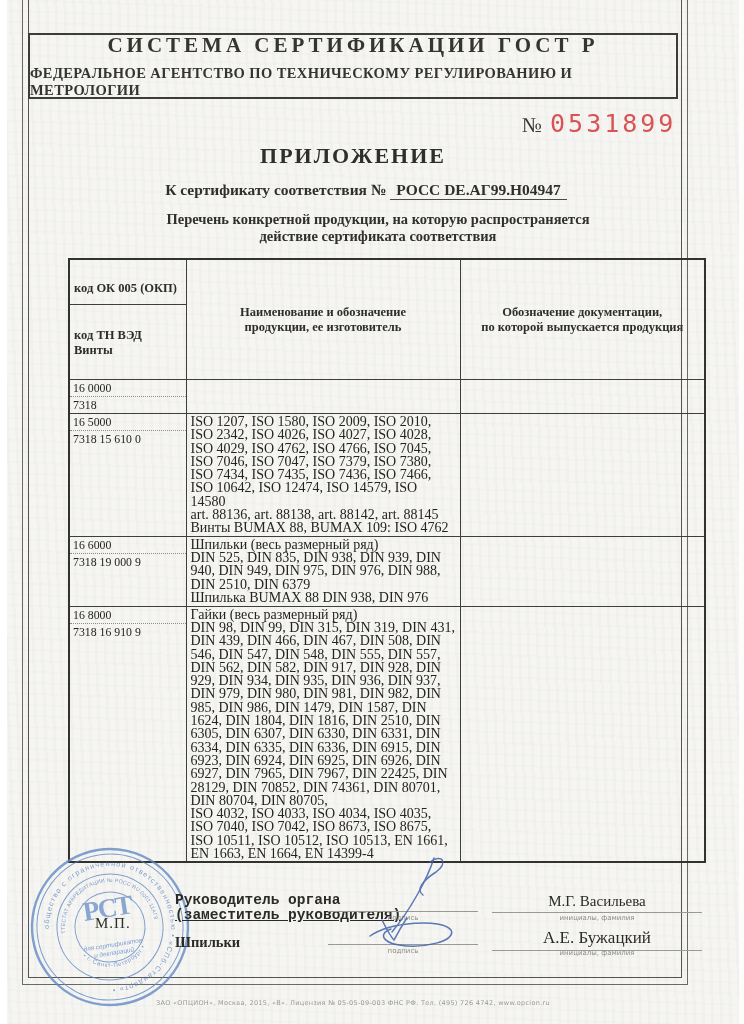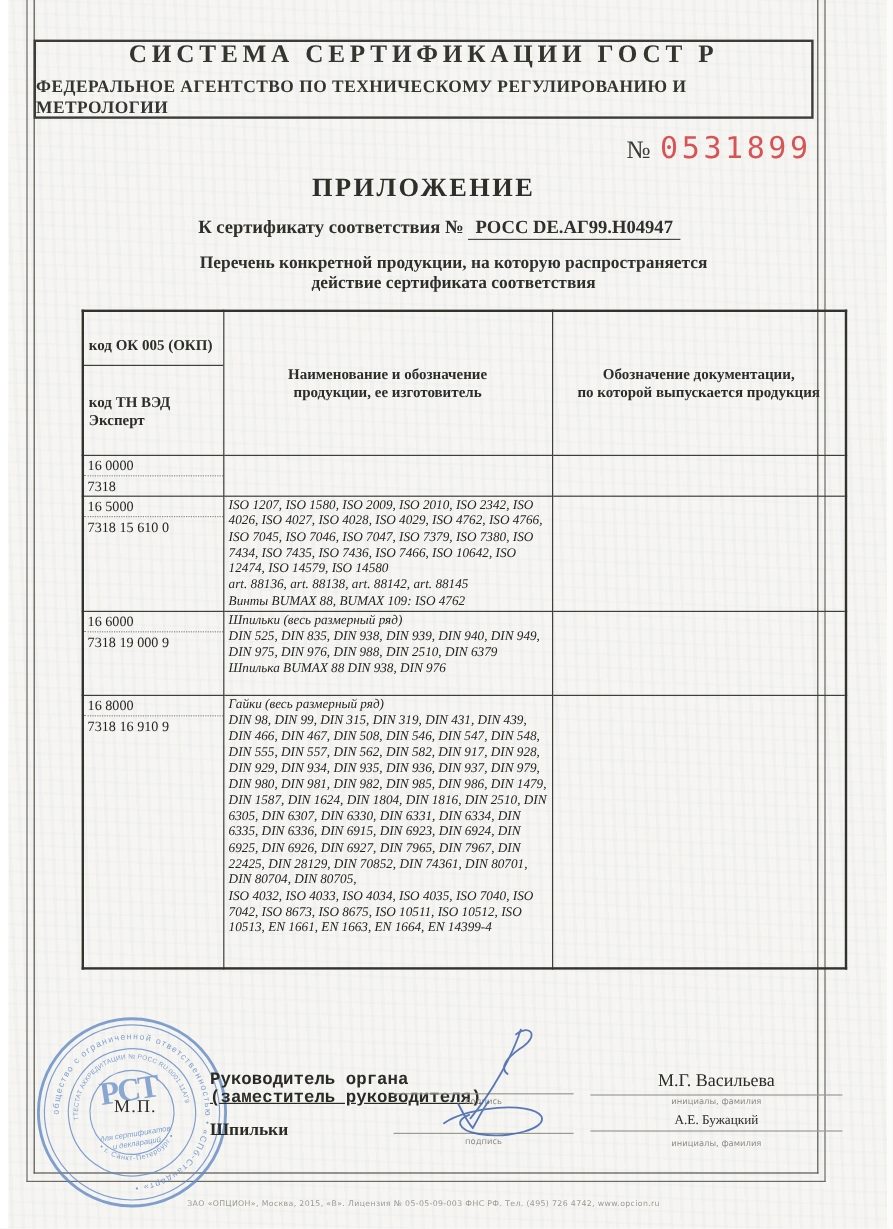--- a/index.html
+++ b/index.html
@@ -37,35 +37,35 @@
   table.products col.c1{width:117px;} table.products col.c2{width:274px;} table.products col.c3{width:245px;}
   table.products, table.products td, table.products th{border:1px solid #3f3f39;}
   table.products{border:2px solid #33332e;margin-left:28px;}
   th.hdr{height:57px;padding:0;vertical-align:middle;font-weight:600;font-size:12.5px;
          color:#2e2e29;text-align:center;white-space:pre-line;border-bottom:2px solid #33332e;}
   th.hdr .th-split-top{border-bottom:1px solid #3f3f39;padding:6px 4px 8px 4px;text-align:left;}
   th.hdr .th-split-bottom{padding:8px 4px 6px 4px;text-align:left;}
   td.codes{vertical-align:top;padding:0;font-size:11.8px;line-height:14px;color:#24241f;}
   td.codes .code-top{border-bottom:1px dotted #8d8d85;padding:1px 3px 1px 3px;}
   td.codes .code-bottom{padding:1px 3px;}
-  td.name{vertical-align:top;padding:1px 4px;font-size:11px;line-height:13.3px;
-          color:#24241f;white-space:pre-line;font-style:italic;}
+  td.name{vertical-align:top;padding:1px 4px;font-size:14px;line-height:13.3px;
+          color:#24241f;white-space:pre-line;}
   td.docs{vertical-align:top;}
   tr.r0{height:31px;} tr.r1{height:95px;} tr.r2{height:70px;padding-left:12px;} tr.r3{height:227px;}
   .sig-role1{position:absolute;left:175px;top:893px;font-size:14.5px;font-weight:bold;color:#2b2b26;line-height:15px;font-family:Liberation Mono, monospace;}
   .sig-role1 .u{text-decoration:underline;}
   .sig-role2{position:absolute;left:175px;top:934px;font-size:14.5px;font-weight:bold;color:#2b2b26;}
   .sig-line1{position:absolute;left:328px;top:880px;width:150px;height:31px;border-bottom:1px solid #9a9a92;}
   .sig-line2{position:absolute;left:328px;top:913px;width:150px;height:31px;border-bottom:1px solid #9a9a92;}
   .cap{font-family:"DejaVu Sans", sans-serif;font-size:7px;color:#8b8b83;text-align:center;}
   .cap-sign1{position:absolute;left:328px;top:914px;width:150px;}
   .cap-sign2{position:absolute;left:328px;top:947px;width:150px;}
   .name1{position:absolute;left:492px;top:893px;width:210px;text-align:center;font-size:15px;color:#2b2b26;
          border-bottom:1px solid #9a9a92;padding-bottom:2px;}
-  .name2{position:absolute;left:492px;top:928px;width:210px;text-align:center;font-size:11px;color:#2b2b26;
+  .name2{position:absolute;left:492px;top:928px;width:210px;text-align:center;font-size:17px;color:#2b2b26;
          border-bottom:1px solid #9a9a92;padding-bottom:2px;}
   .cap-name1{position:absolute;left:492px;top:914px;width:210px;}
   .cap-name2{position:absolute;left:492px;top:949px;width:210px;}
   .footer-line{position:absolute;left:28px;top:999px;width:650px;text-align:center;
                font-family:"DejaVu Sans", sans-serif;font-size:6.5px;color:#9a9a92;letter-spacing:.3px;}
   .stamp-svg{position:absolute;left:26px;top:843px;transform:rotate(-9deg);opacity:.78;}
   .mp-mark{position:absolute;left:95px;top:915px;font-size:15px;color:#2e2e28;letter-spacing:1px;}
   .signature-ink{position:absolute;left:330px;top:852px;}
 </style>
 </head>
@@ -100,21 +100,21 @@
   <table class="products">
     <colgroup>
         <col class="c1">
         <col class="c2">
         <col class="c3">
       </colgroup>
     <tbody>
         <tr>
       <th class="hdr">
         <div class="th-split-top">код ОК 005 (ОКП)</div>
-        <div class="th-split-bottom">код ТН ВЭД Эксперт</div>
+        <div class="th-split-bottom">код ТН ВЭД Винты</div>
       </th>
       <th class="hdr">Наименование и обозначение
 продукции, ее изготовитель</th>
       <th class="hdr">Обозначение документации,
 по которой выпускается продукция</th>
     </tr>
     <tr class="r0">
       <td class="codes">
         <div class="code-top">16 0000</div>
         <div class="code-bottom">7318</div>

